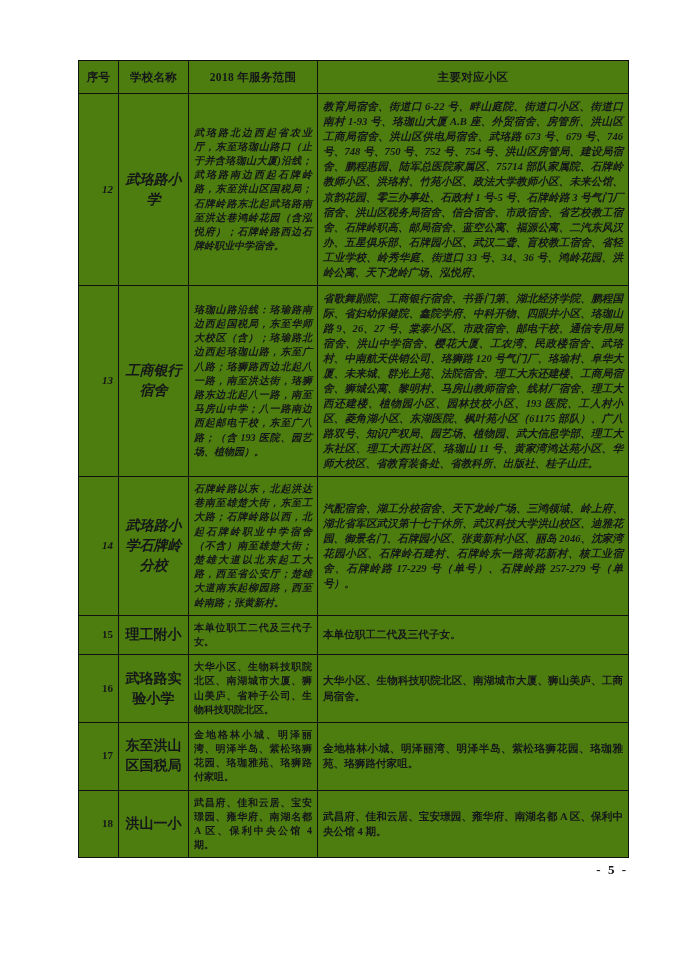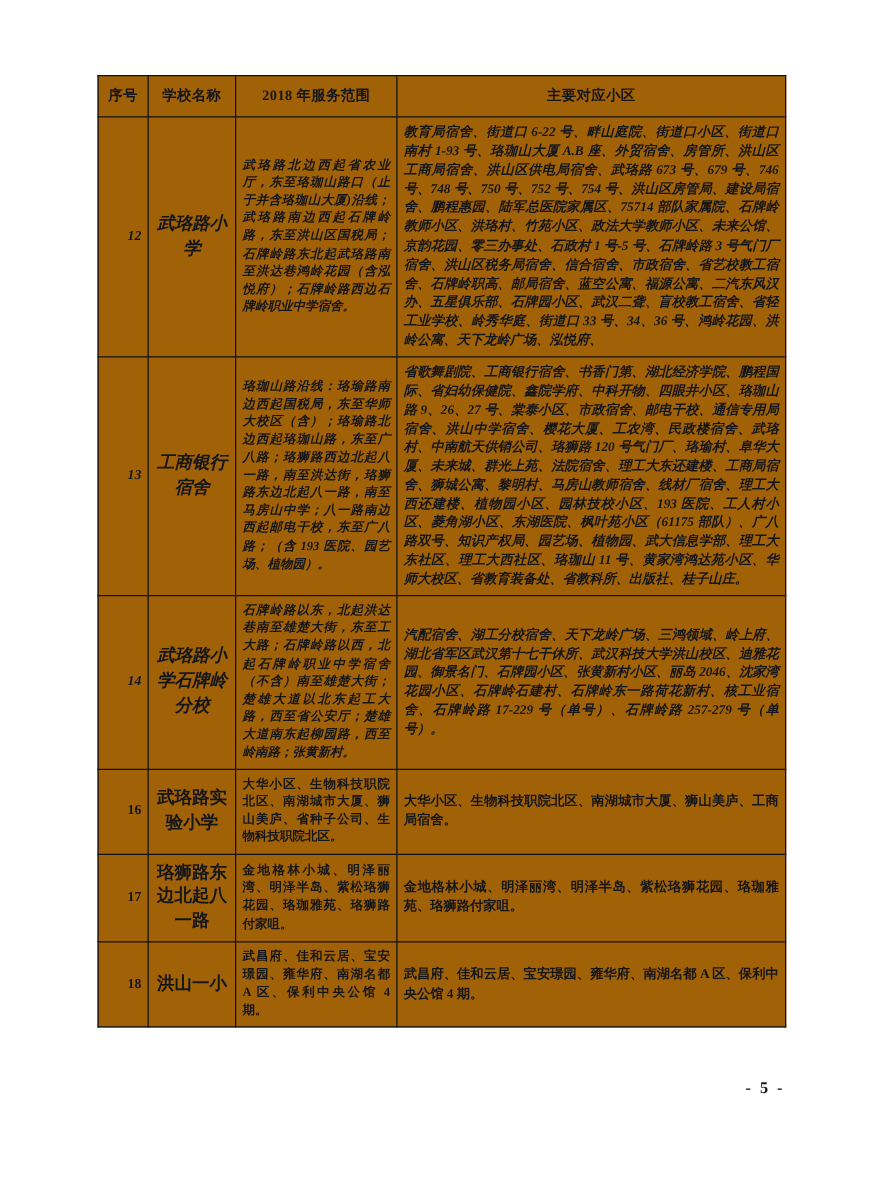--- a/index.html
+++ b/index.html
@@ -26,21 +26,21 @@
   .table-wrap {
     position: absolute;
     left: 78px;
     top: 60px;
     width: 550px;
   }
   table.schools {
     border-collapse: collapse;
     width: 550px;
     table-layout: fixed;
-    background: #a16207;
+    background: #4d7c0f;
   }
   table.schools td, table.schools th {
     border: 1px solid #111111;
     vertical-align: middle;
     padding: 5px 5px 5px 5px;
     font-weight: bold;
     color: #15161a;
     line-height: 1.42;
   }
   table.schools th {
@@ -133,28 +133,34 @@
           <td class="range">珞珈山路沿线：珞瑜路南边西起国税局，东至华师大校区（含）；珞瑜路北边西起珞珈山路，东至广八路；珞狮路西边北起八一路，南至洪达街，珞狮路东边北起八一路，南至马房山中学；八一路南边西起邮电干校，东至广八路；（含 193 医院、园艺场、植物园）。</td>
           <td class="area">省歌舞剧院、工商银行宿舍、书香门第、湖北经济学院、鹏程国际、省妇幼保健院、鑫院学府、中科开物、四眼井小区、珞珈山路 9、26、27 号、棠泰小区、市政宿舍、邮电干校、通信专用局宿舍、洪山中学宿舍、樱花大厦、工农湾、民政楼宿舍、武珞村、中南航天供销公司、珞狮路 120 号气门厂、珞瑜村、阜华大厦、未来城、群光上苑、法院宿舍、理工大东还建楼、工商局宿舍、狮城公寓、黎明村、马房山教师宿舍、线材厂宿舍、理工大西还建楼、植物园小区、园林技校小区、193 医院、工人村小区、菱角湖小区、东湖医院、枫叶苑小区（61175 部队）、广八路双号、知识产权局、园艺场、植物园、武大信息学部、理工大东社区、理工大西社区、珞珈山 11 号、黄家湾鸿达苑小区、华师大校区、省教育装备处、省教科所、出版社、桂子山庄。</td>
         </tr>
         <tr class="tall">
           <td class="idx">14</td>
           <td class="name">武珞路小学石牌岭分校</td>
           <td class="range">石牌岭路以东，北起洪达巷南至雄楚大街，东至工大路；石牌岭路以西，北起石牌岭职业中学宿舍（不含）南至雄楚大街；楚雄大道以北东起工大路，西至省公安厅；楚雄大道南东起柳园路，西至岭南路；张黄新村。</td>
           <td class="area">汽配宿舍、湖工分校宿舍、天下龙岭广场、三鸿领域、岭上府、湖北省军区武汉第十七干休所、武汉科技大学洪山校区、迪雅花园、御景名门、石牌园小区、张黄新村小区、丽岛 2046、沈家湾花园小区、石牌岭石建村、石牌岭东一路荷花新村、核工业宿舍、石牌岭路 17-229 号（单号）、石牌岭路 257-279 号（单号）。</td>
         </tr>
         <tr>
+          <td class="idx">15</td>
+          <td class="name">理工附小</td>
+          <td class="range">本单位职工二代及三代子女。</td>
+          <td class="area">本单位职工二代及三代子女。</td>
+        </tr>
+        <tr>
           <td class="idx">16</td>
           <td class="name">武珞路实验小学</td>
           <td class="range">大华小区、生物科技职院北区、南湖城市大厦、狮山美庐、省种子公司、生物科技职院北区。</td>
           <td class="area">大华小区、生物科技职院北区、南湖城市大厦、狮山美庐、工商局宿舍。</td>
         </tr>
         <tr>
           <td class="idx">17</td>
-          <td class="name">珞狮路东边北起八一路</td>
+          <td class="name">东至洪山区国税局</td>
           <td class="range">金地格林小城、明泽丽湾、明泽半岛、紫松珞狮花园、珞珈雅苑、珞狮路付家咀。</td>
           <td class="area">金地格林小城、明泽丽湾、明泽半岛、紫松珞狮花园、珞珈雅苑、珞狮路付家咀。</td>
         </tr>
         <tr>
           <td class="idx">18</td>
           <td class="name">洪山一小</td>
           <td class="range">武昌府、佳和云居、宝安璟园、雍华府、南湖名都 A 区、保利中央公馆 4 期。</td>
           <td class="area">武昌府、佳和云居、宝安璟园、雍华府、南湖名都 A 区、保利中央公馆 4 期。</td>
         </tr>
       </tbody>

